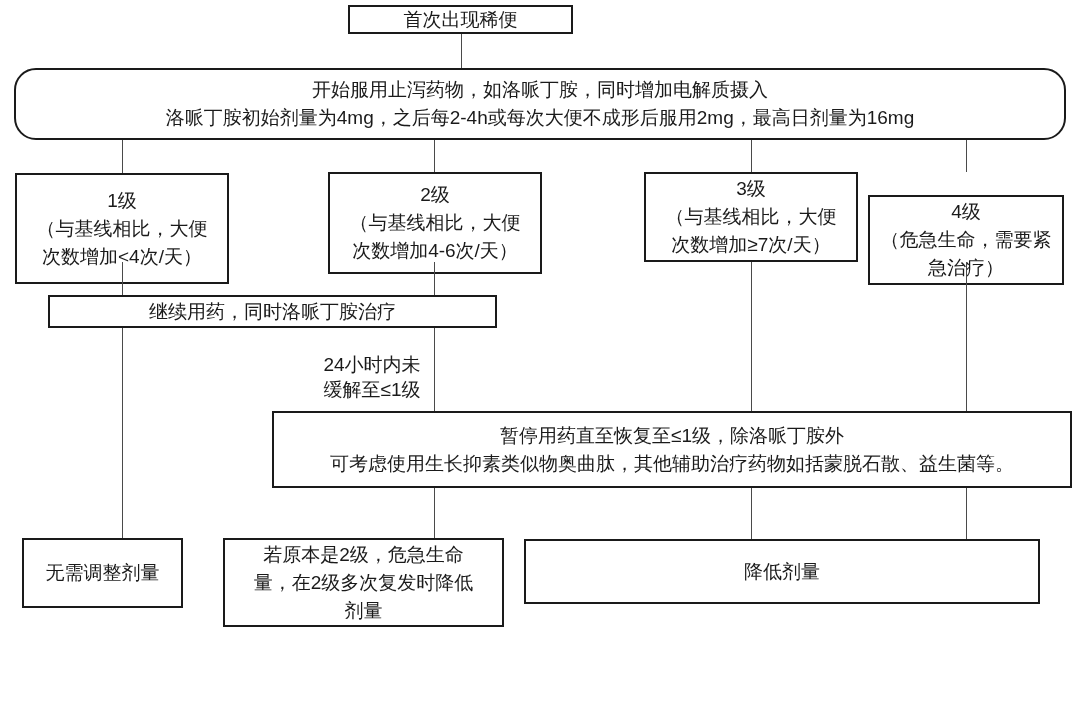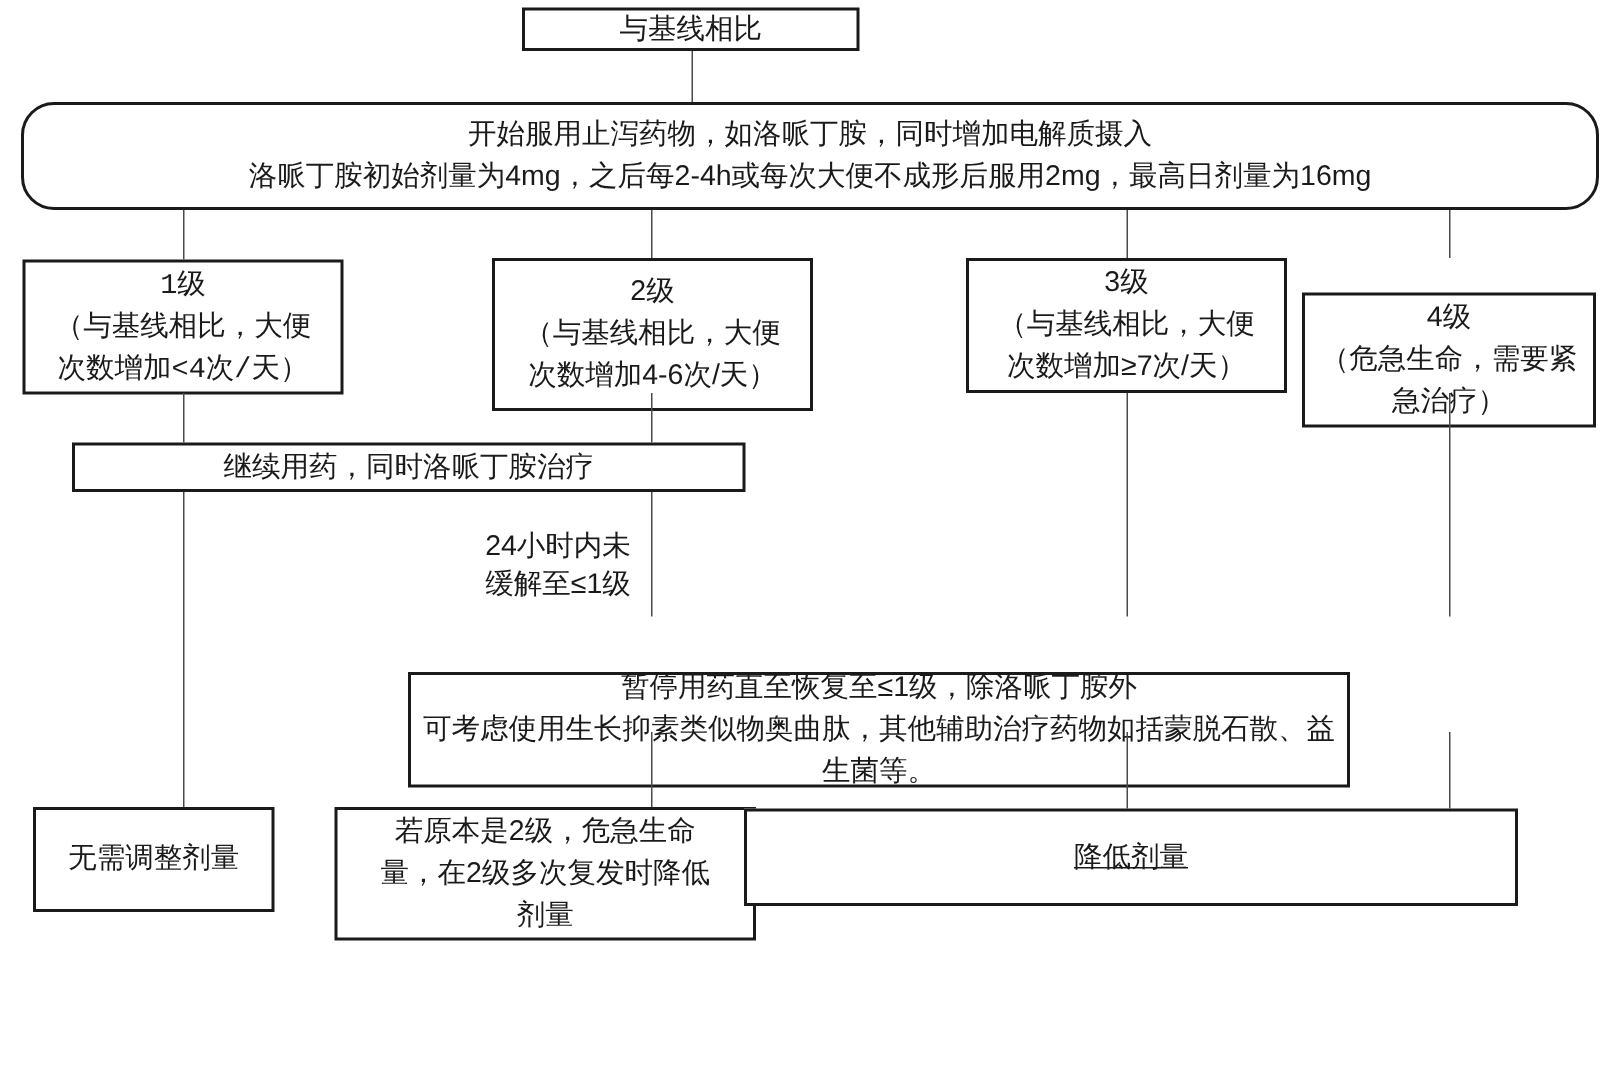--- a/index.html
+++ b/index.html
@@ -55,36 +55,36 @@
     left: 492px;
     top: 671px;
     transform: translateX(-50%);
     font-size: 20px;
     white-space: nowrap;
     color: var(--text);
   }
   
   .n-start     { left: 348px; top: 5px;   width: 225px;  height: 29px;  line-height: 24px; }
   .n-treatment { left: 14px;  top: 68px;  width: 1052px; height: 72px; border-radius: 22px;  }
-  .n-g1        { left: 15px;  top: 173px; width: 214px;  height: 90px; font-family: Liberation Mono, monospace;  }
+  .n-g1        { left: 15px;  top: 173px; width: 214px;  height: 111px;  }
   .n-g2        { left: 328px; top: 172px; width: 214px;  height: 102px;  }
   .n-g3        { left: 644px; top: 172px; width: 214px;  height: 90px;  }
   .n-g4        { left: 868px; top: 172px; width: 196px;  height: 90px; margin-top: 23px;  }
   .n-continue  { left: 48px;  top: 295px; width: 449px;  height: 33px;  line-height: 26px; }
-  .n-pause     { left: 272px; top: 411px; width: 628px;  height: 77px; margin-top: 37px;  }
+  .n-pause     { left: 272px; top: 411px; width: 800px;  height: 77px;  }
   .n-noadjust  { left: 22px;  top: 538px; width: 161px;  height: 70px;  line-height: 26px; }
   .n-recur     { left: 223px; top: 538px; width: 281px;  height: 89px;  }
-  .n-reduce    { left: 496px; top: 539px; width: 516px;  height: 65px;  line-height: 26px; text-decoration: underline; }
+  .n-reduce    { left: 524px; top: 539px; width: 516px;  height: 65px;  line-height: 26px; }
 </style>
 </head>
 <body>
 
 <div class="canvas">
 
-  <div class="node n-start">与基线相比</div>
+  <div class="node n-start">首次出现稀便</div>
   <div class="node n-treatment">开始服用止泻药物，如洛哌丁胺，同时增加电解质摄入
 洛哌丁胺初始剂量为4mg，之后每2-4h或每次大便不成形后服用2mg，最高日剂量为16mg</div>
   <div class="node n-g1">1级
 （与基线相比，大便
 次数增加&lt;4次/天）</div>
   <div class="node n-g2">2级
 （与基线相比，大便
 次数增加4-6次/天）</div>
   <div class="node n-g3">3级
 （与基线相比，大便

